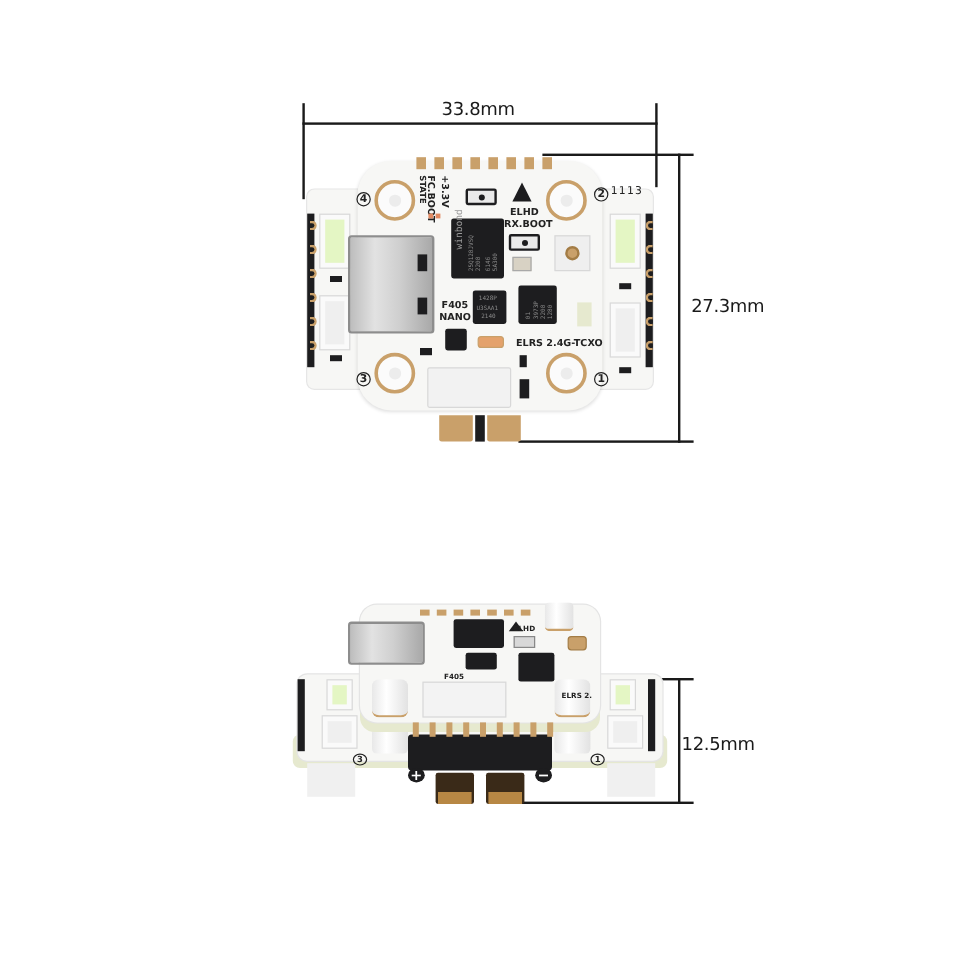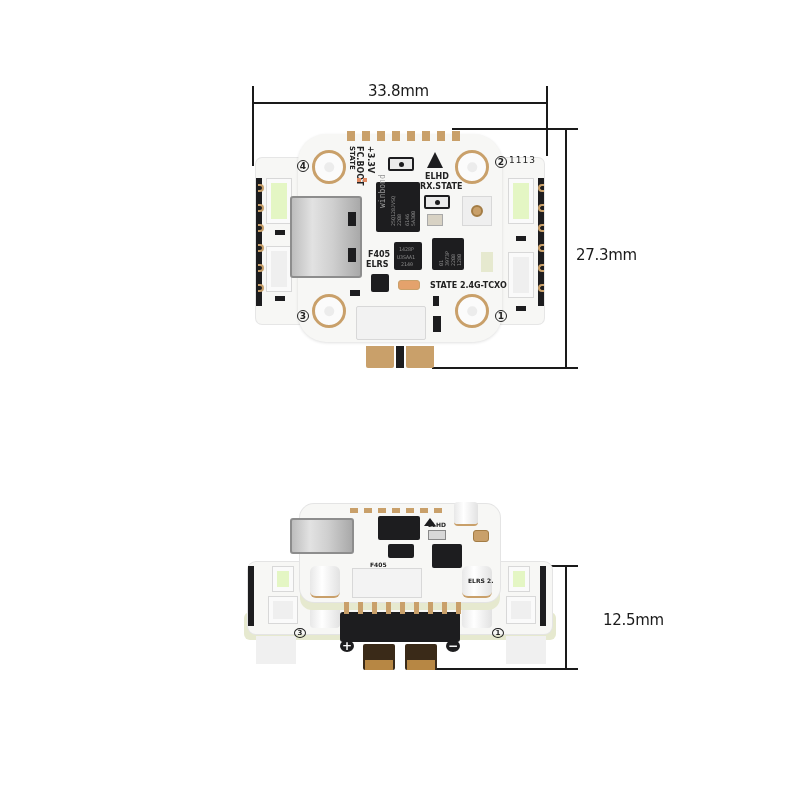--- a/index.html
+++ b/index.html
@@ -36,21 +36,21 @@
   <div class="dimline" style="left:452px;top:128px;width:126px;height:2px;"></div>
   <div class="dimline" style="left:432px;top:367px;width:146px;height:2px;"></div>
   <div class="dimline" style="left:565px;top:128px;width:2px;height:241px;"></div>
   <div class="dimlabel" style="left:576px;top:246px;">27.3mm</div>
 </div>
 
 <div>
   <div class="dimline" style="left:512px;top:565px;width:66px;height:2px;"></div>
   <div class="dimline" style="left:435px;top:668px;width:143px;height:2px;"></div>
   <div class="dimline" style="left:565px;top:565px;width:2px;height:105px;"></div>
-  <div class="dimlabel" style="left:603px;top:611px;">12.5mm</div>
+  <div class="dimlabel" style="left:568px;top:611px;">12.5mm</div>
 </div>
 
 <div>
 
   <div class="pcb" style="left:256px;top:158px;width:50px;height:166px;border-radius:6px;box-shadow:0 0 0 1px #e6e6e6;"></div>
   <div class="pcb" style="left:494px;top:158px;width:50px;height:166px;border-radius:6px;box-shadow:0 0 0 1px #e6e6e6;"></div>
 
   <div class="sideedge" style="left:256px;top:178px;width:6px;height:128px;"></div>
   <div class="castell" style="left:258px;top:184px;"></div>
   <div class="castell" style="left:258px;top:204px;"></div>
@@ -117,21 +117,21 @@
 
   <div style="position:absolute;left:388px;top:157px;width:26px;height:14px;background:#eaeaea;border:2px solid #1d1d1f;box-sizing:border-box;border-radius:2px;">
     <div style="position:absolute;left:9px;top:3px;width:5px;height:5px;border-radius:50%;background:#1d1d1f;"></div>
   </div>
   <div style="position:absolute;left:424px;top:195px;width:26px;height:14px;background:#eaeaea;border:2px solid #1d1d1f;box-sizing:border-box;border-radius:2px;">
     <div style="position:absolute;left:9px;top:3px;width:5px;height:5px;border-radius:50%;background:#1d1d1f;"></div>
   </div>
 
   <div style="position:absolute;left:427px;top:152px;width:0;height:0;border-left:8px solid transparent;border-right:8px solid transparent;border-bottom:16px solid #1d1d1f;"></div>
   <div class="silk" style="left:425px;top:172px;">ELHD</div>
-  <div class="silk" style="left:420px;top:182px;">RX.STATE</div>
+  <div class="silk" style="left:420px;top:182px;">RX.BOOT</div>
 
   <div class="usb" style="left:290px;top:196px;width:72px;height:82px;"></div>
   <div class="smd" style="left:348px;top:212px;width:8px;height:14px;"></div>
   <div class="smd" style="left:348px;top:248px;width:8px;height:14px;"></div>
 
   <div class="chip" style="left:376px;top:182px;width:44px;height:50px;">
     <div class="chiptxt" style="left:4px;top:26px;font-size:8px;transform:rotate(-90deg);transform-origin:left top;color:#9a9a9a;">winbond</div>
     <div class="chiptxt" style="left:14px;top:44px;transform:rotate(-90deg);transform-origin:left top;">25Q128JVSQ</div>
     <div class="chiptxt" style="left:20px;top:44px;transform:rotate(-90deg);transform-origin:left top;">2208</div>
     <div class="chiptxt" style="left:28px;top:44px;transform:rotate(-90deg);transform-origin:left top;">6146</div>
@@ -151,28 +151,28 @@
   </div>
 
   <div class="chip" style="left:432px;top:238px;width:32px;height:32px;">
     <div class="chiptxt" style="left:24px;top:28px;transform:rotate(-90deg);transform-origin:left top;">1280</div>
     <div class="chiptxt" style="left:18px;top:28px;transform:rotate(-90deg);transform-origin:left top;">2208</div>
     <div class="chiptxt" style="left:12px;top:28px;transform:rotate(-90deg);transform-origin:left top;">3973P</div>
     <div class="chiptxt" style="left:6px;top:28px;transform:rotate(-90deg);transform-origin:left top;">01</div>
   </div>
 
   <div class="silk" style="left:368px;top:250px;">F405</div>
-  <div class="silk" style="left:366px;top:260px;">ELRS</div>
+  <div class="silk" style="left:366px;top:260px;">NANO</div>
 
   <div style="position:absolute;left:481px;top:252px;width:12px;height:20px;background:#e6e9cf;"></div>
 
   <div class="chip" style="left:371px;top:274px;width:18px;height:18px;"></div>
 
   <div style="position:absolute;left:398px;top:280px;width:22px;height:10px;background:#e4a26c;border:1px solid #c9a06a;border-radius:3px;box-sizing:border-box;"></div>
-  <div class="silk" style="left:430px;top:281px;">STATE 2.4G-TCXO</div>
+  <div class="silk" style="left:430px;top:281px;">ELRS 2.4G-TCXO</div>
 
   <div style="position:absolute;left:356px;top:306px;width:70px;height:34px;background:#f2f2f2;border:1px solid #d8d8d8;box-sizing:border-box;border-radius:2px;"></div>
 
   <div class="smd" style="left:433px;top:316px;width:8px;height:16px;"></div>
   <div class="smd" style="left:433px;top:296px;width:6px;height:10px;"></div>
   <div class="smd" style="left:350px;top:290px;width:10px;height:6px;"></div>
 
   <div class="gold" style="position:absolute;left:366px;top:346px;width:28px;height:22px;border-radius:0 0 2px 2px;"></div>
   <div class="smd" style="left:396px;top:346px;width:8px;height:22px;"></div>
   <div class="gold" style="position:absolute;left:406px;top:346px;width:28px;height:22px;border-radius:0 0 2px 2px;"></div>

